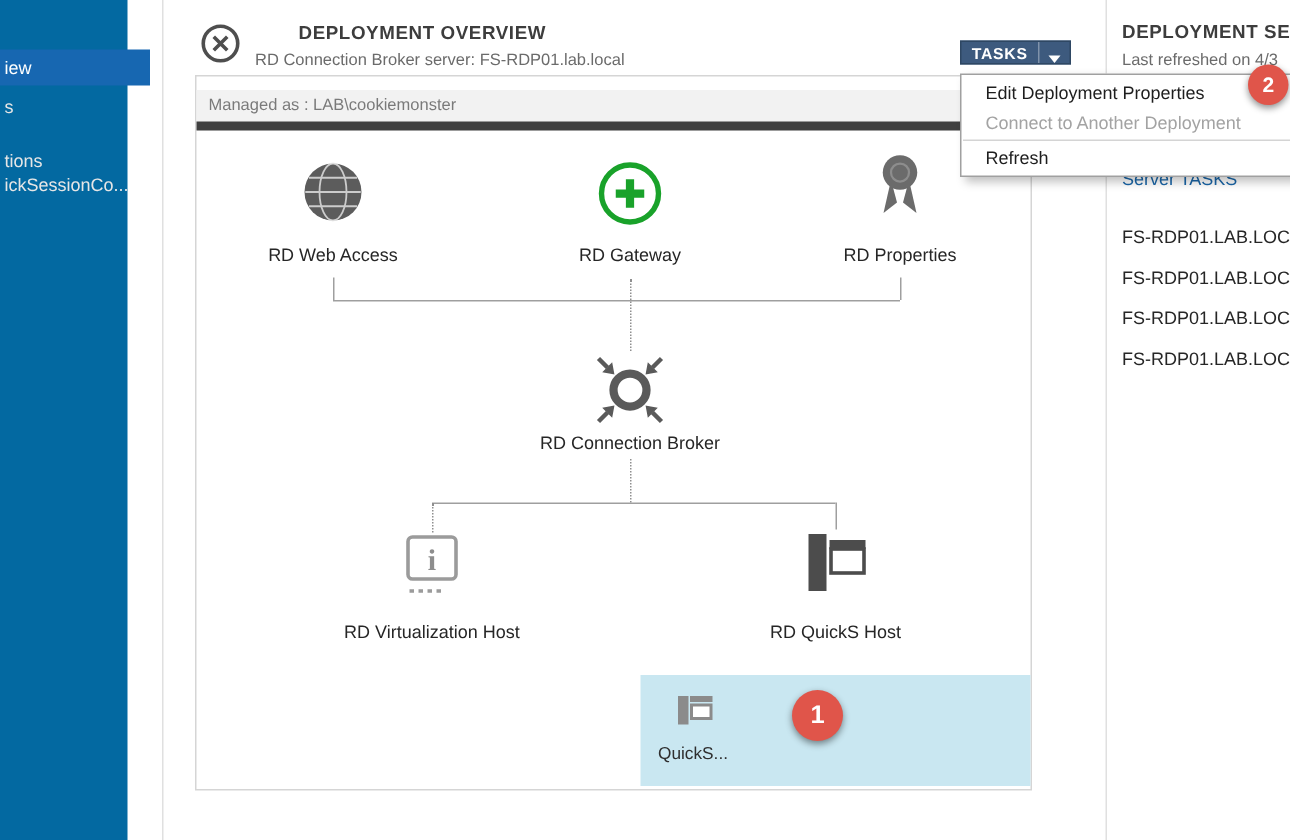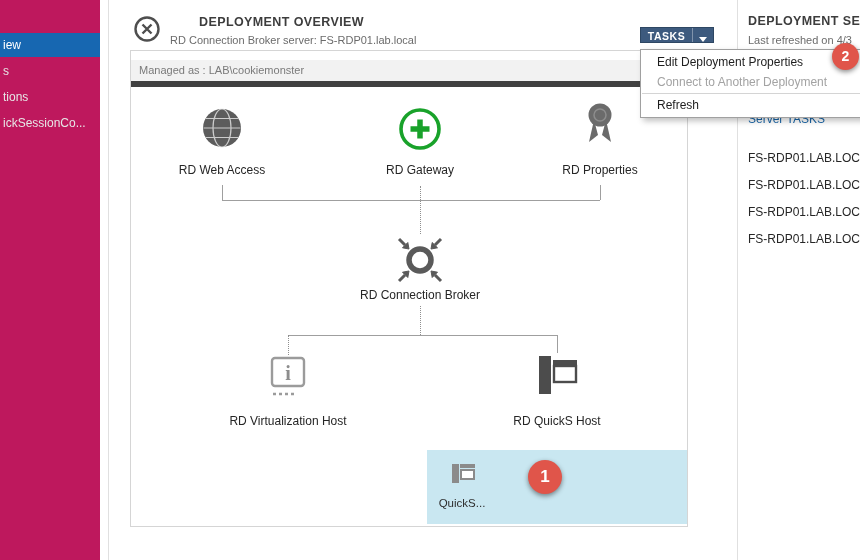--- a/index.html
+++ b/index.html
@@ -1,19 +1,19 @@
 <!DOCTYPE html>
 <html><head>
 <meta charset="utf-8">
 <style>
   html,body{margin:0;padding:0;background:#fff;font-family:"Liberation Sans",sans-serif;}
   .stage{position:relative;width:860px;height:560px;background:#fff;overflow:hidden;}
 
   
-  .sidebar{position:absolute;left:0;top:0;width:100px;height:560px;background:#be185d;}
+  .sidebar{position:absolute;left:0;top:0;width:85px;height:560px;background:#0369a1;}
   .side-item{position:absolute;left:0;width:100px;height:22px;line-height:22px;padding-left:3px;
              font-size:12px;color:#e6e6e6;white-space:nowrap;overflow:hidden;cursor:pointer;box-sizing:border-box;}
   .side-item.selected{top:33px;height:24px;line-height:24px;background:#1767b1;color:#fff;}
 
   .vline{position:absolute;top:0;width:1px;height:560px;background:#e0e0e0;}
 
   
   .hdr-icon{position:absolute;left:133px;top:15px;width:28px;height:28px;}
   .hdr-title{position:absolute;left:170px;top:15px;font-size:12.5px;font-weight:bold;color:#3d3d3d;letter-spacing:.4px;margin-left:29px;}
   .hdr-sub{position:absolute;left:170px;top:34px;font-size:11px;color:#6b6b6b;}
@@ -58,21 +58,21 @@
   .coll-label{position:absolute;left:430px;top:497px;width:64px;text-align:center;font-size:11.5px;color:#2e2e2e;z-index:2;white-space:nowrap;overflow:hidden;}
 </style>
 </head>
 <body>
 
 <div class="stage">
 
   <nav class="sidebar">
     <div class="side-item selected">iew</div>
     <div class="side-item" style="top:60px">s</div>
-    <div class="side-item" style="top:86px">tions</div>
+    <div class="side-item" style="top:96px">tions</div>
     <div class="side-item" style="top:112px">ickSessionCo...</div>
   </nav>
   <div class="vline" style="left:108px"></div>
   <div class="vline" style="left:737px"></div>
 
   <div class="hdr-icon">
     <svg width="28" height="28" viewBox="0 0 28 28">
       <circle cx="14" cy="14" r="11.5" fill="none" stroke="#4e4e4e" stroke-width="2.4"></circle>
       <path d="M9.5 9.5l9 9M18.5 9.5l-9 9" stroke="#4e4e4e" stroke-width="2.4"></path>
     </svg>

